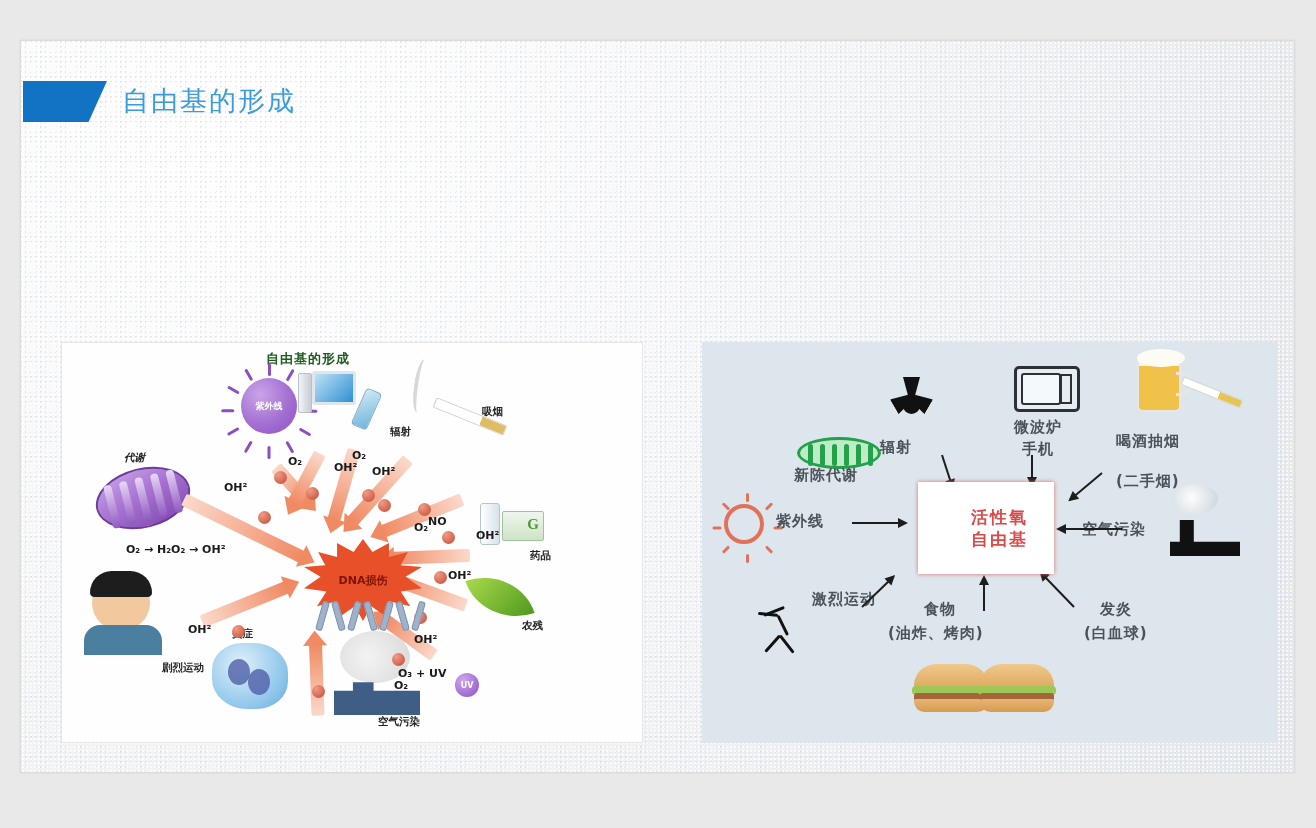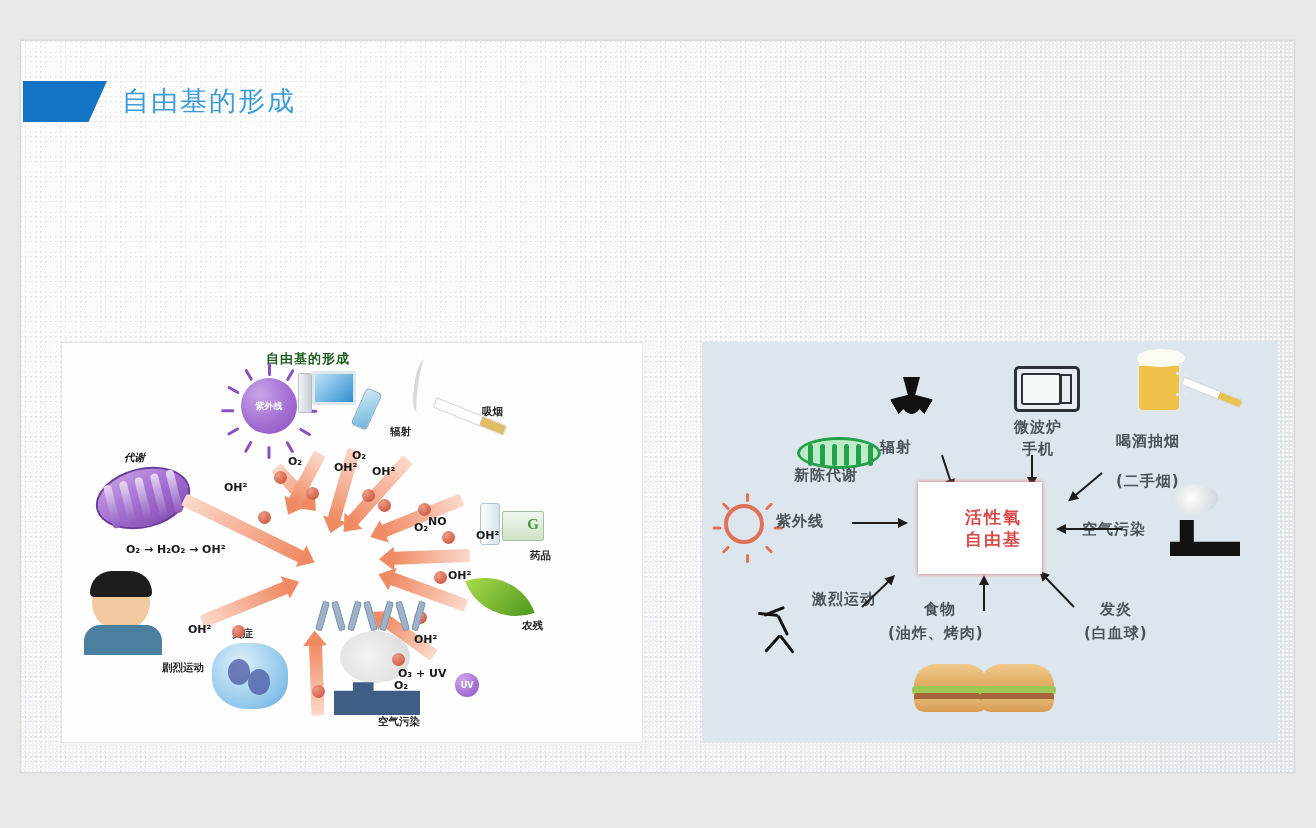--- a/index.html
+++ b/index.html
@@ -193,21 +193,21 @@
   .cigs{ position:absolute; left:478px; top:46px; width:64px; height:9px; border-radius:2px;
          background:linear-gradient(90deg,#ffffff 0 62%, #e7c452 62% 100%); border:1px solid #d8d8d8;
          transform:rotate(22deg);}
 
   .sun2{ position:absolute; left:22px; top:162px; width:40px; height:40px; border-radius:50%;
          border:4px solid #e2715a; }
   .sun2 i{ position:absolute; width:3px; height:9px; background:#e2715a; border-radius:2px;
            left:18px; top:-15px; transform-origin:50% 35px; }
 
   .r-burst{
-    position:absolute; left:216px; top:140px; width:124px; height:92px; background:#ffffff;
+    position:absolute; left:216px; top:140px; width:136px; height:92px; background:#ffffff;
     clip-path: polygon(50% 0%,58% 14%,70% 4%,71% 20%,86% 13%,81% 30%,99% 30%,88% 45%,100% 58%,83% 63%,90% 80%,72% 76%,69% 94%,56% 82%,50% 100%,44% 82%,31% 94%,28% 76%,10% 80%,17% 63%,0 58%,12% 45%,1 30%,19% 30%,14% 13%,29% 20%,30% 4%,42% 14%);
     display:flex; flex-direction:column; align-items:center; justify-content:center;
     filter: drop-shadow(0 0 2px #e06a6a);
     padding-left: 27px;
   }
   .r-burst b{ font-size:17px; color:#d94a4a; font-weight:bold; letter-spacing:2px; line-height:22px;
               font-family:"DejaVu Sans","Liberation Sans",sans-serif; }
 
   .stick{ position:absolute; left:48px; top:250px; width:56px; height:62px; }
   .stick i{ position:absolute; background:#111; height:3px; border-radius:2px; transform-origin:left center;}
@@ -341,20 +341,23 @@
         <div class="lbl l-chem" style="left:162px; top:138px;">OH²</div>
         <div class="lbl l-chem" style="left:272px; top:118px;">OH²</div>
         <div class="lbl l-chem" style="left:310px; top:122px;">OH²</div>
         <div class="lbl l-chem" style="left:386px; top:226px;">OH²</div>
         <div class="lbl l-chem" style="left:126px; top:280px;">OH²</div>
         <div class="lbl l-chem" style="left:352px; top:290px;">OH²</div>
         <div class="lbl l-chem" style="left:414px; top:186px;">OH²</div>
         <div class="lbl l-chem" style="left:366px; top:172px;">NO</div>
         <div class="lbl l-chem" style="left:64px; top:200px;">O₂ → H₂O₂ → OH²</div>
 
+        <div class="burst">
+          <span>DNA损伤</span>
+        </div>
         <div class="dna">
           <b style="left:2px;  transform:rotate(16deg)"></b>
           <b style="left:18px; transform:rotate(-16deg)"></b>
           <b style="left:34px; transform:rotate(16deg)"></b>
           <b style="left:50px; transform:rotate(-16deg)"></b>
           <b style="left:66px; transform:rotate(16deg)"></b>
           <b style="left:82px; transform:rotate(-16deg)"></b>
           <b style="left:98px; transform:rotate(16deg)"></b>
         </div>
       </div>

